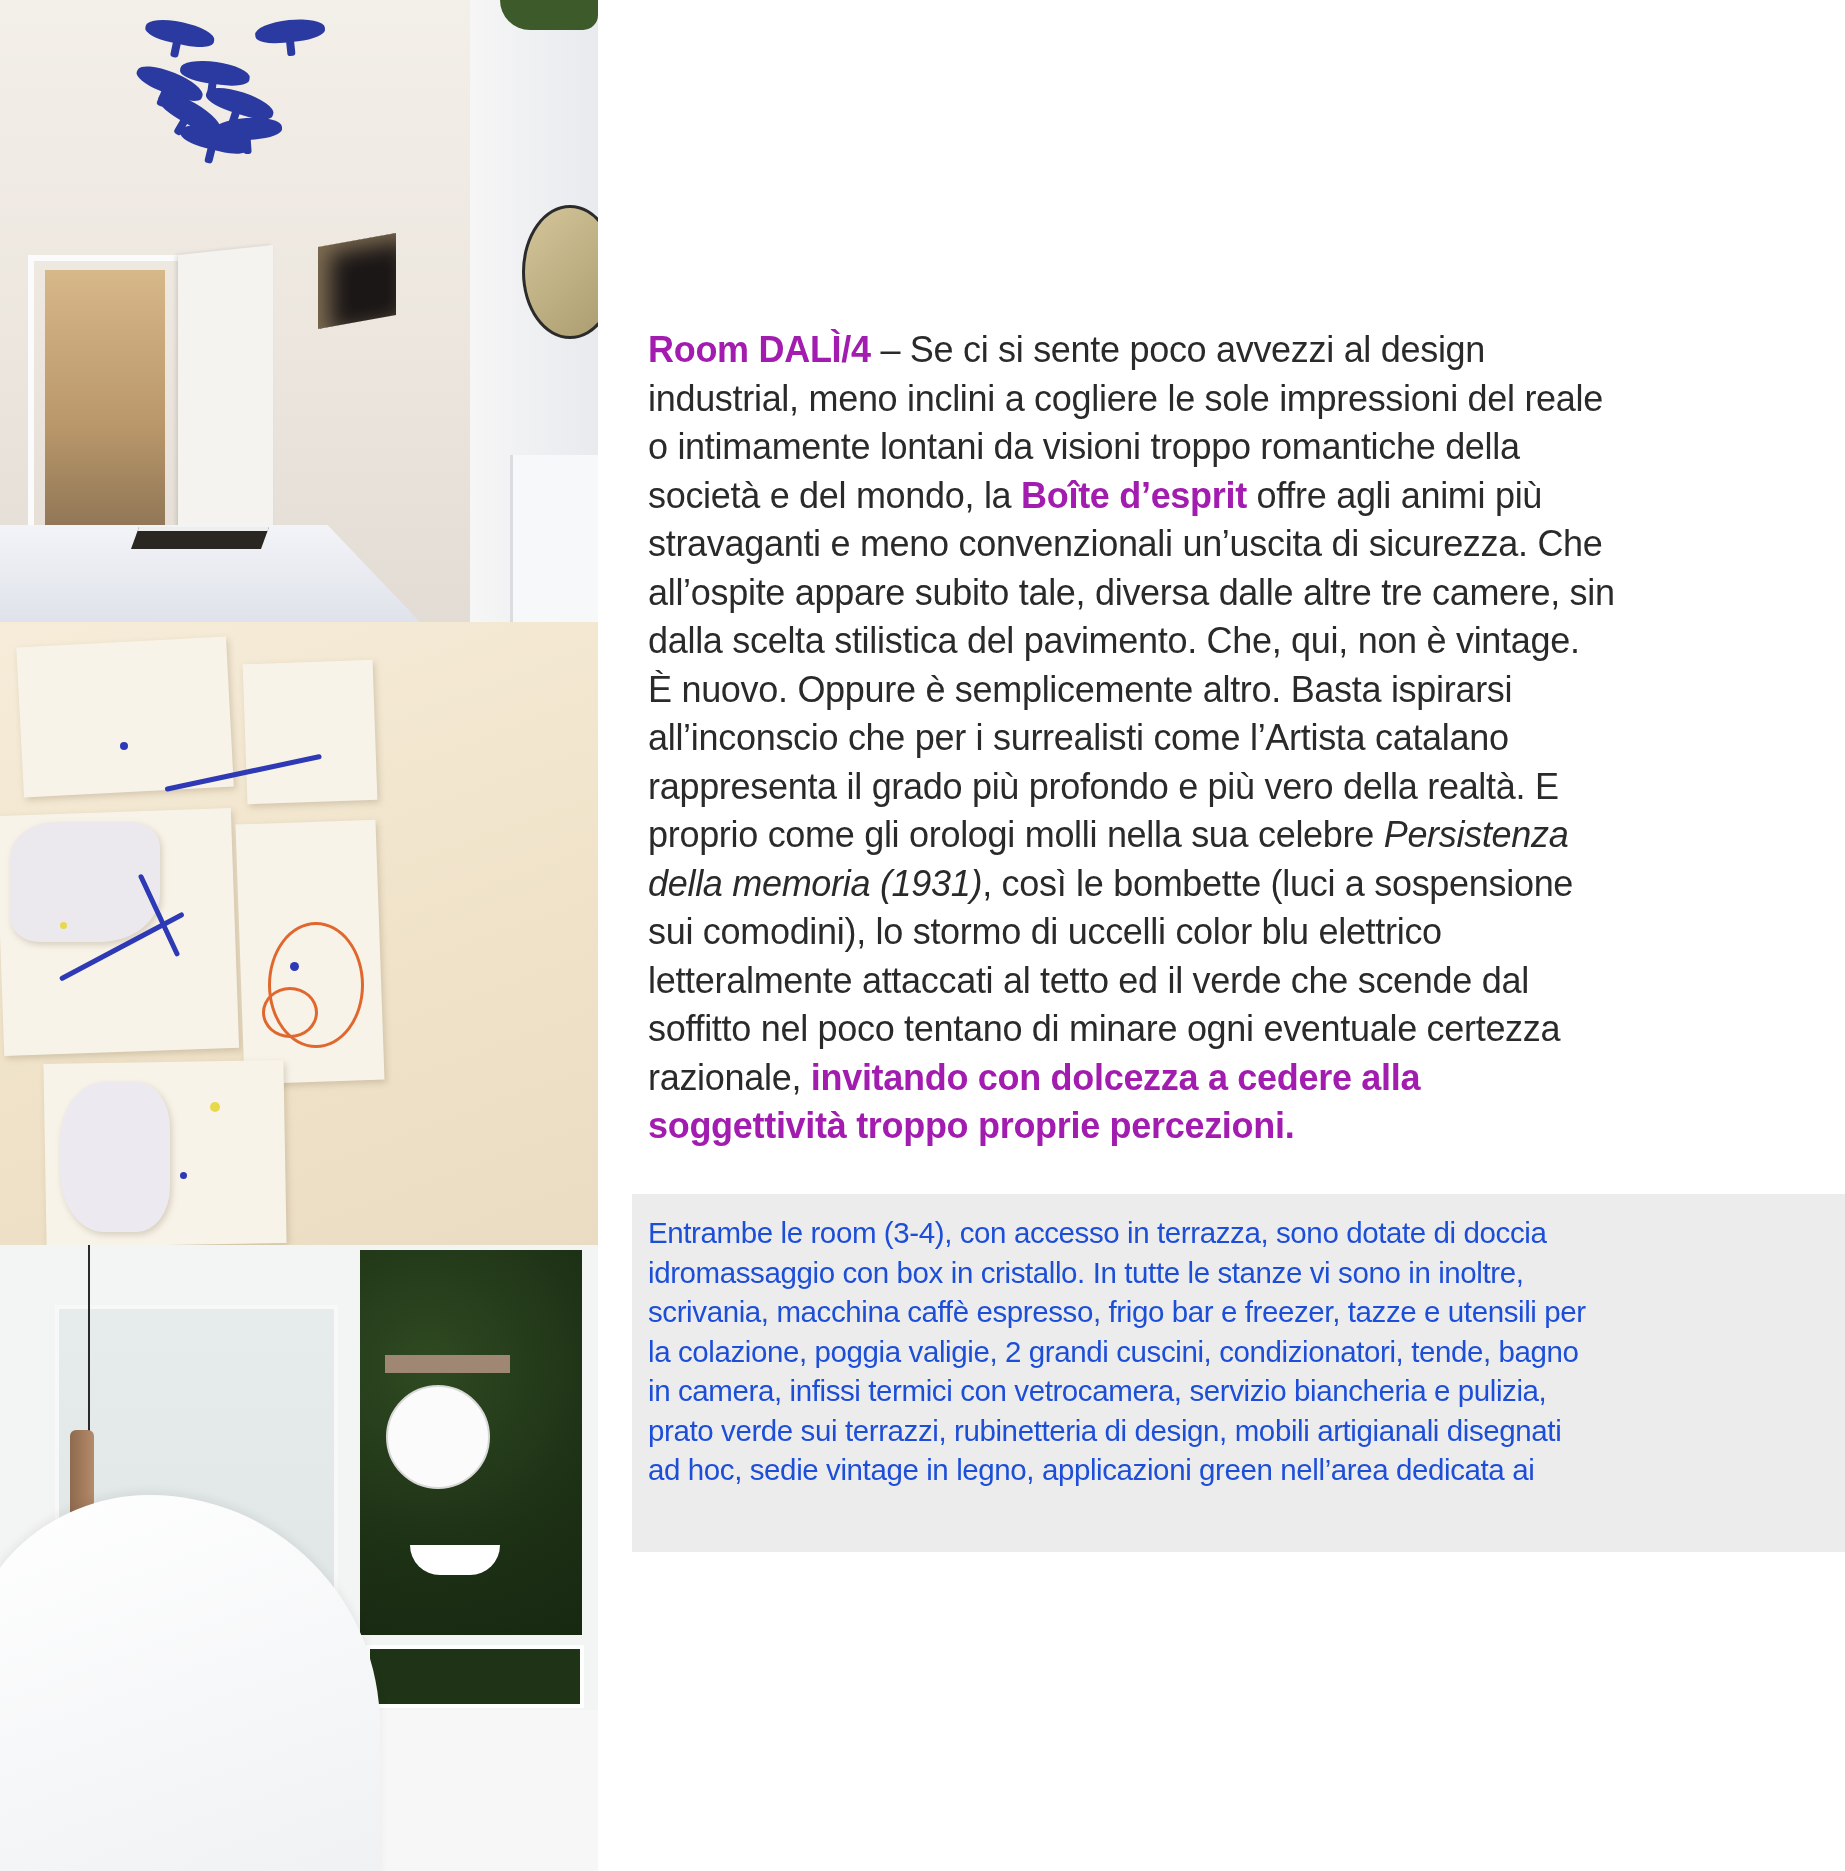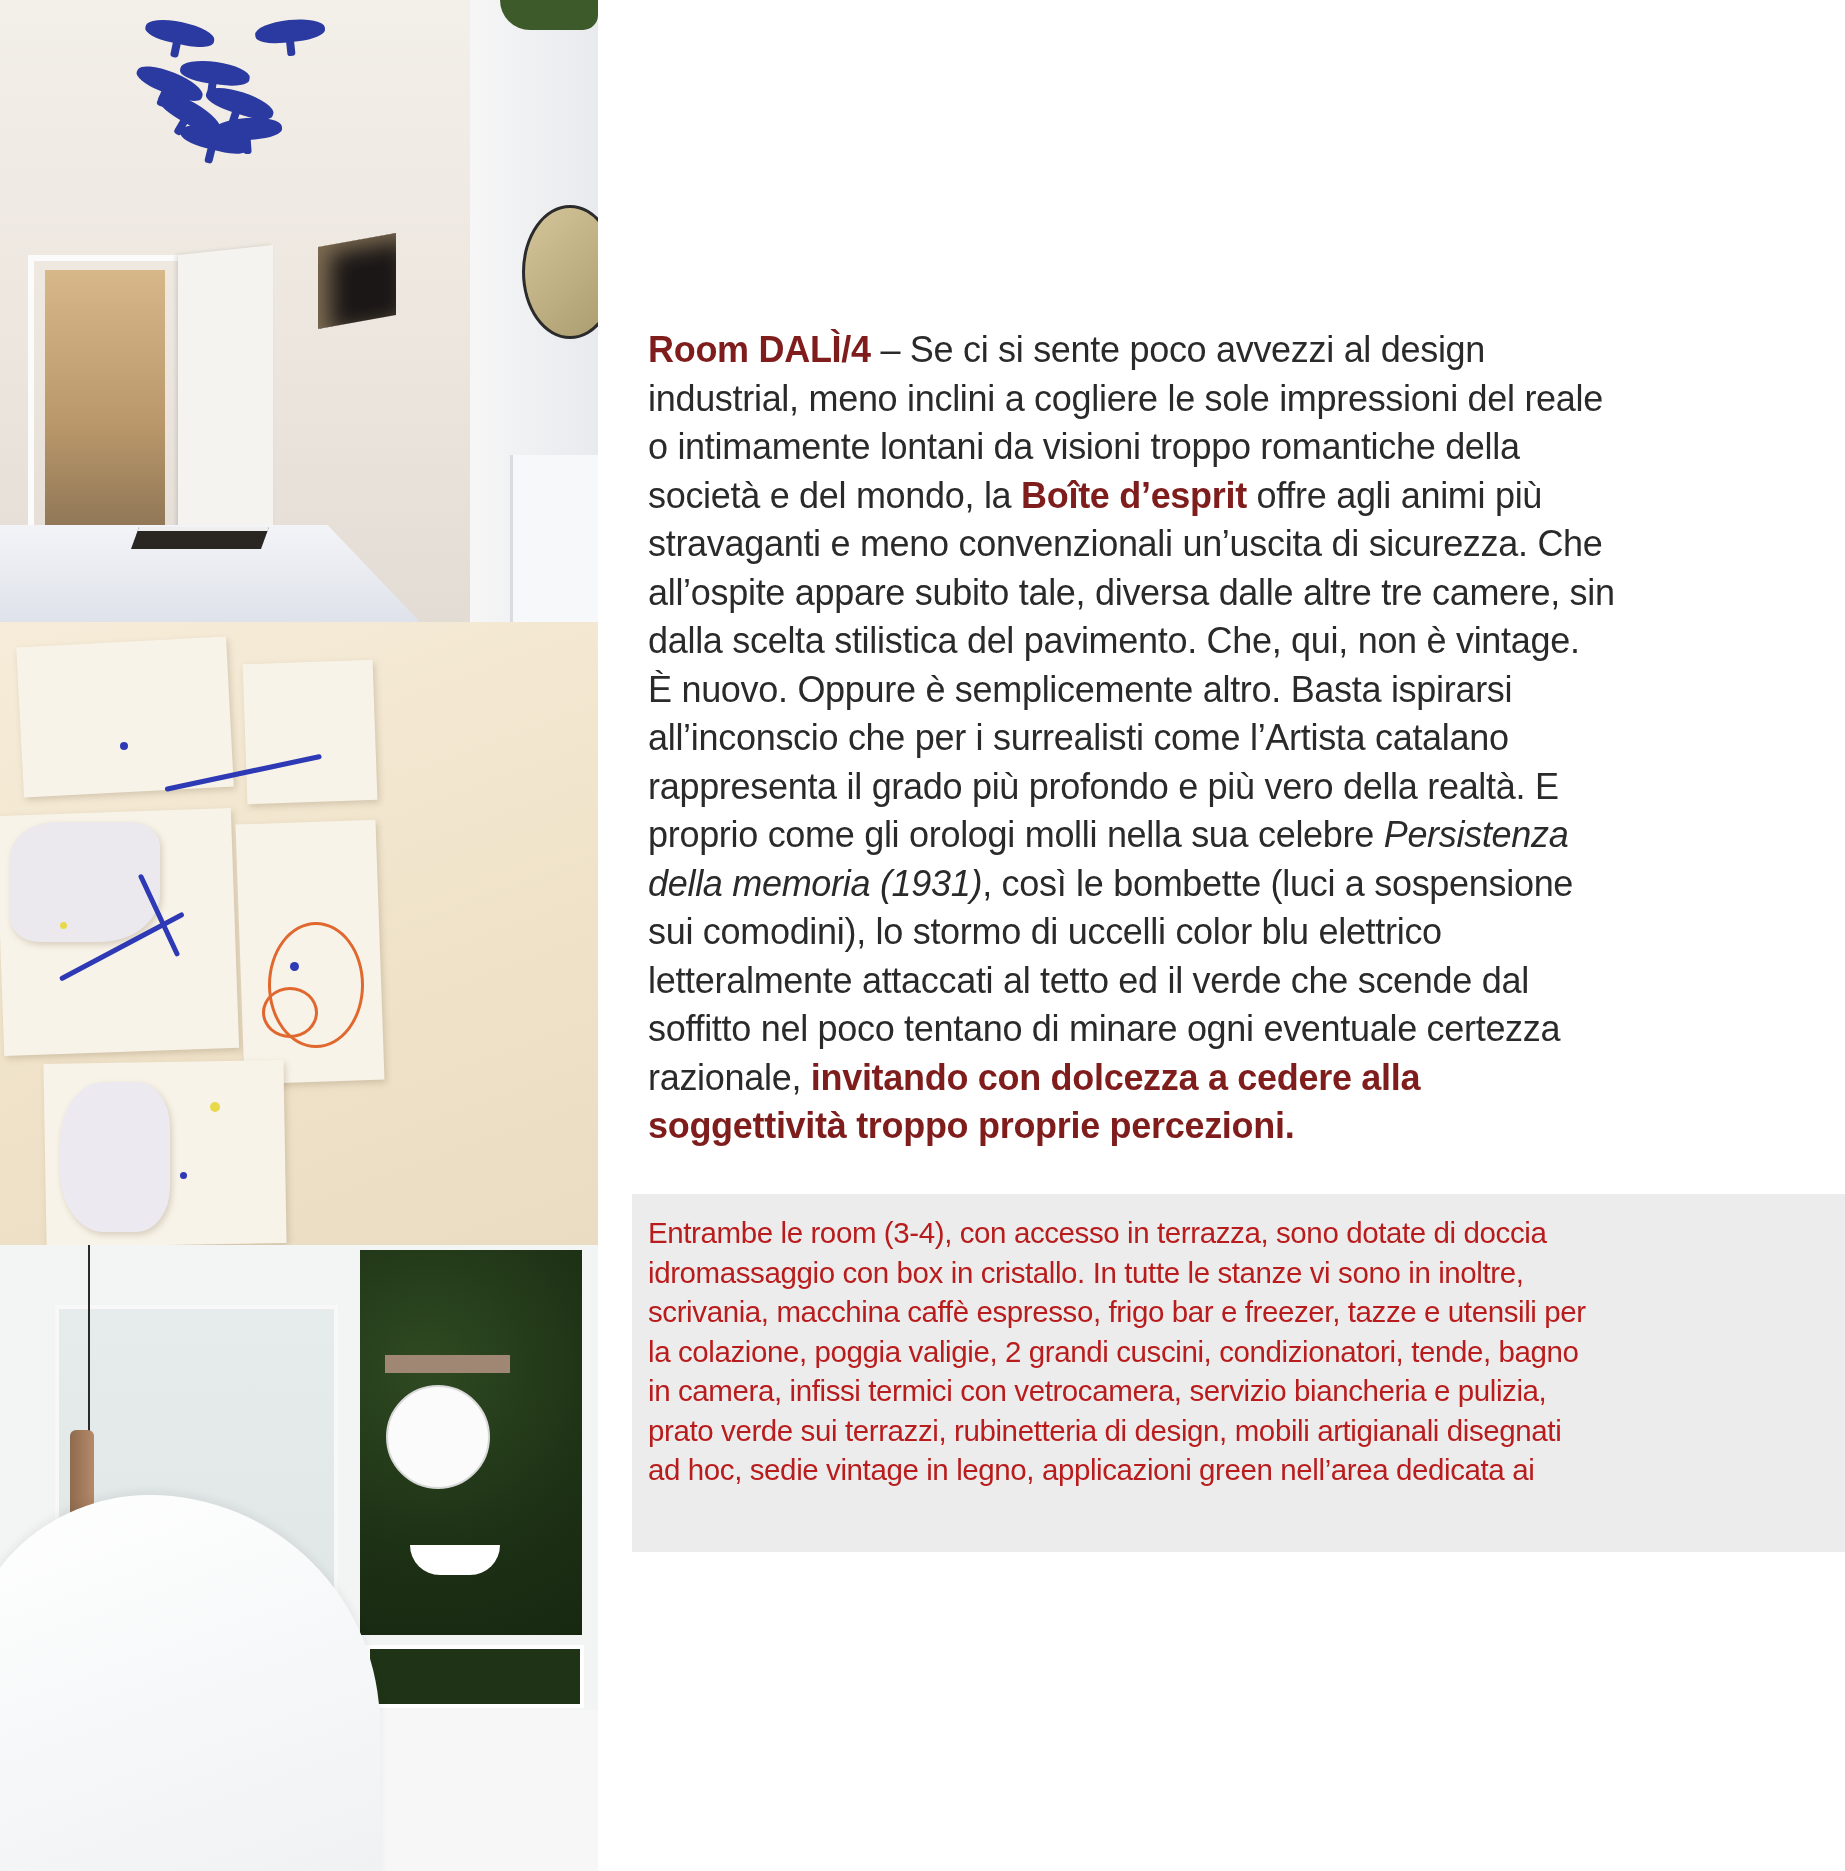--- a/index.html
+++ b/index.html
@@ -43,26 +43,26 @@
   #p3 .pendant-wire { position:absolute; left:88px; top:0; width:2px; height:190px; background:#2a2a2a; }
   #p3 .pendant { position:absolute; left:70px; top:185px; width:24px; height:85px; background:linear-gradient(90deg,#8f6a4e,#b58b6a); border-radius:6px 6px 3px 3px; }
   #p3 .pillow { position:absolute; left:-40px; top:250px; width:420px; height:420px; background:linear-gradient(160deg,#ffffff,#eef0f2); border-radius:45% 55% 0 0; box-shadow:0 -4px 10px rgba(0,0,0,.06); }
   #p3 .sheet { position:absolute; left:280px; top:465px; width:318px; height:161px; background:#f7f7f7; }
 
   
   .main-text { position:absolute; left:648px; top:326px; width:1080px;
                font-family:"Liberation Sans", sans-serif; font-size:36px; line-height:48.5px;
                color:#2a2a2a; letter-spacing:-0.3px; }
   .main-text .line { display:block; white-space:nowrap; }
-  .b { font-weight:700; color:#7f1d1d; }
+  .b { font-weight:700; color:#a21caf; }
   .i { font-style:italic; }
 
   .info-box { position:absolute; left:632px; top:1194px; width:1213px; height:358px; background:#ececec; }
   .info-text { position:absolute; left:648px; top:1213px; width:1120px;
-               font-size:29.5px; line-height:39.5px; color:#b91c1c; letter-spacing:-0.4px; }
+               font-size:29.5px; line-height:39.5px; color:#1d4ed8; letter-spacing:-0.4px; }
   .info-text .line { display:block; white-space:nowrap; }
 </style>
 </head>
 <body>
 
 <div class="photos">
 
   <div class="photo" id="p1">
     <div class="wall-r"></div>
     <div class="moss-top"></div>

